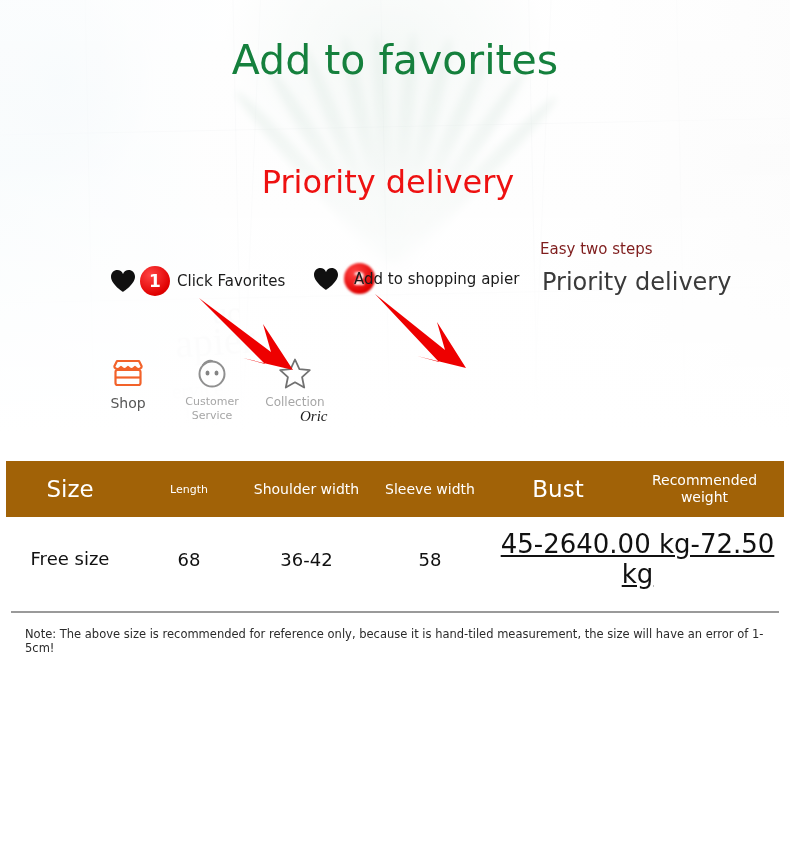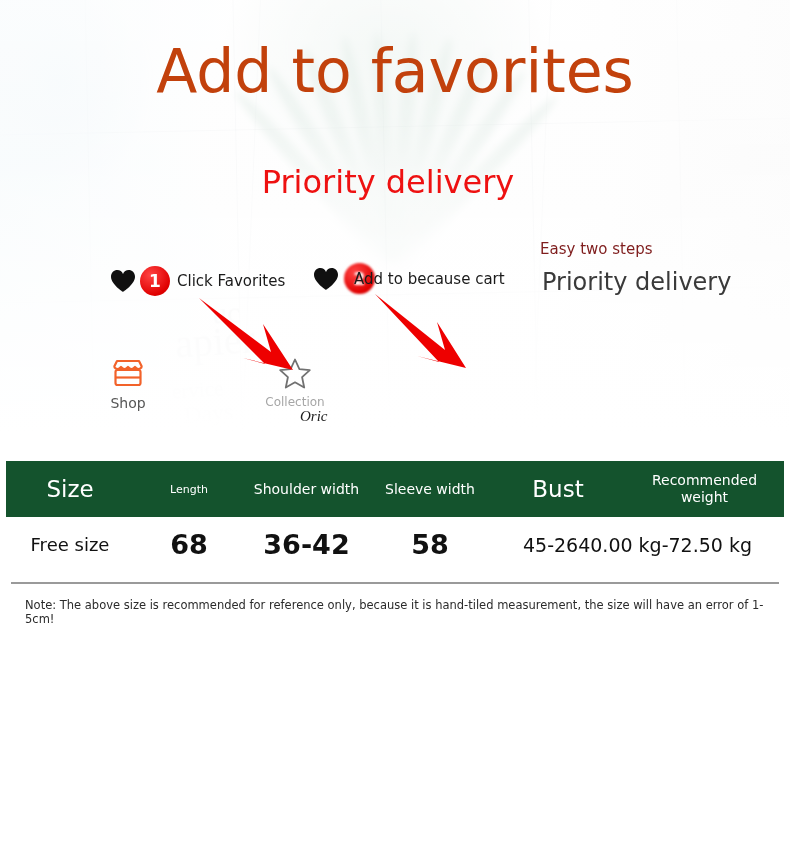--- a/index.html
+++ b/index.html
@@ -92,22 +92,22 @@
   .ghost-2 { left: 175px; top: 318px; font-size: 40px; transform: rotate(-4deg); }
   .ghost-3 { left: 172px; top: 378px; font-size: 21px; transform: rotate(-4deg); }
   .ghost-4 { left: 184px; top: 400px; font-size: 24px; transform: rotate(-5deg); }
 
   .banner-content { position: relative; z-index: 4; }
 
   .title-main {
     position: absolute;
     left: 0; right: 0; top: 36px;
     text-align: center;
-    color: #c2410c;
-    font-size: 60px;
+    color: #15803d;
+    font-size: 41px;
     font-weight: 400;
     letter-spacing: 0px;
     font-family: "DejaVu Sans", sans-serif;
   }
   .title-sub {
     position: absolute;
     left: 0; right: 0; top: 163px;
     text-align: center;
     color: #ee1111;
     font-size: 32px;
@@ -239,42 +239,42 @@
     color: #111111;
     margin-top: 102px;
     font-family: "DejaVu Sans", sans-serif;
   }
   .size-table {
     width: 778px;
     margin: 25px auto 0 auto;
     border-collapse: collapse;
     table-layout: fixed;
   }
-  .size-table thead tr { background: #14532d; }
+  .size-table thead tr { background: #a16207; }
   .size-table th {
     color: #ffffff;
     font-weight: 400;
     text-align: center;
     padding: 11px 2px;
     vertical-align: middle;
     font-family: "DejaVu Sans", sans-serif;
   }
   .size-table th.h-big { font-size: 23px; }
   .size-table th.h-mid { font-size: 11px; }
   .size-table th.h-sm  { font-size: 14px; line-height: 1.22; }
   .size-table td {
     text-align: center;
     color: #111111;
     padding: 12px 2px;
     vertical-align: middle;
     font-family: "DejaVu Sans", sans-serif;
   }
   .size-table td.c-size { font-size: 18px; line-height: 1.12; }
-  .size-table td.c-num  { font-size: 27px; font-weight: bold; }
-  .size-table td.c-span { font-size: 19px; }
+  .size-table td.c-num  { font-size: 18px; }
+  .size-table td.c-span { font-size: 26px; text-decoration: underline; }
 
   .col-1 { width: 128px; }
   .col-2 { width: 110px; }
   .col-3 { width: 125px; }
   .col-4 { width: 122px; }
   .col-5 { width: 134px; }
   .col-6 { width: 159px; }
 
   .divider {
     width: 768px;
@@ -336,21 +336,21 @@
       <span class="step-label">Click Favorites</span>
     </div>
 
     <div class="step step-2">
       <span class="heart-icon">
         <svg width="26" height="24" viewBox="0 0 26 24">
           <path d="M13 23 C13 23 1 15.2 1 7.8 C1 3.6 4.1 1 7.3 1 C10 1 12.1 2.7 13 4.9 C13.9 2.7 16 1 18.7 1 C21.9 1 25 3.6 25 7.8 C25 15.2 13 23 13 23 Z" fill="#101010"></path>
         </svg>
       </span>
       <span class="badge badge-2">2</span>
-      <span class="step-label">Add to because cart</span>
+      <span class="step-label">Add to shopping apier</span>
     </div>
 
     <div class="easy-steps">Easy two steps</div>
     <div class="priority-right">Priority delivery</div>
 
     <div class="arrow arrow-1">
       <svg width="105" height="80" viewBox="0 0 105 80">
         <path d="M2 2 L74 56 L66 28 L96 74 L46 62 L68 68 Z" fill="#ee0000"></path>
       </svg>
     </div>
@@ -367,20 +367,31 @@
           <svg width="34" height="30" viewBox="0 0 34 30">
             <path d="M3 9 L6 3 L28 3 L31 9" fill="none" stroke="#f2622a" stroke-width="2.2" stroke-linejoin="round"></path>
             <path d="M3 9 q3.5 4 7 0 q3.5 4 7 0 q3.5 4 7 0 q3.5 4 7 0" fill="none" stroke="#f2622a" stroke-width="2.2" stroke-linejoin="round"></path>
             <rect x="4.5" y="12" width="25" height="15" rx="2" fill="none" stroke="#f2622a" stroke-width="2.2"></rect>
             <line x1="4.5" y1="19.5" x2="29.5" y2="19.5" stroke="#f2622a" stroke-width="2.2"></line>
           </svg>
         </div>
         <div class="nav-label">Shop</div>
       </div>
 
+      <div class="nav-icon nav-service">
+        <div class="nav-glyph">
+          <svg width="34" height="32" viewBox="0 0 34 32">
+            <circle cx="17" cy="17" r="12.5" fill="none" stroke="#4d4d4d" stroke-width="2"></circle>
+            <path d="M8 8 q4 -5 9 -4" fill="none" stroke="#4d4d4d" stroke-width="2" stroke-linecap="round"></path>
+            <ellipse cx="12.5" cy="16" rx="2" ry="2.6" fill="#3a3a3a"></ellipse>
+            <ellipse cx="21.5" cy="16" rx="2" ry="2.6" fill="#3a3a3a"></ellipse>
+          </svg>
+        </div>
+        <div class="nav-label">Customer Service</div>
+      </div>
 
       <div class="nav-icon nav-collection">
         <div class="nav-glyph">
           <svg width="34" height="33" viewBox="0 0 34 33">
             <path d="M17 2.5 L21.4 12.1 L31.8 13.2 L24.1 20.2 L26.2 30.5 L17 25.3 L7.8 30.5 L9.9 20.2 L2.2 13.2 L12.6 12.1 Z" fill="none" stroke="#4a4a4a" stroke-width="1.8" stroke-linejoin="round"></path>
           </svg>
         </div>
         <div class="nav-label">Collection</div>
       </div>
 

